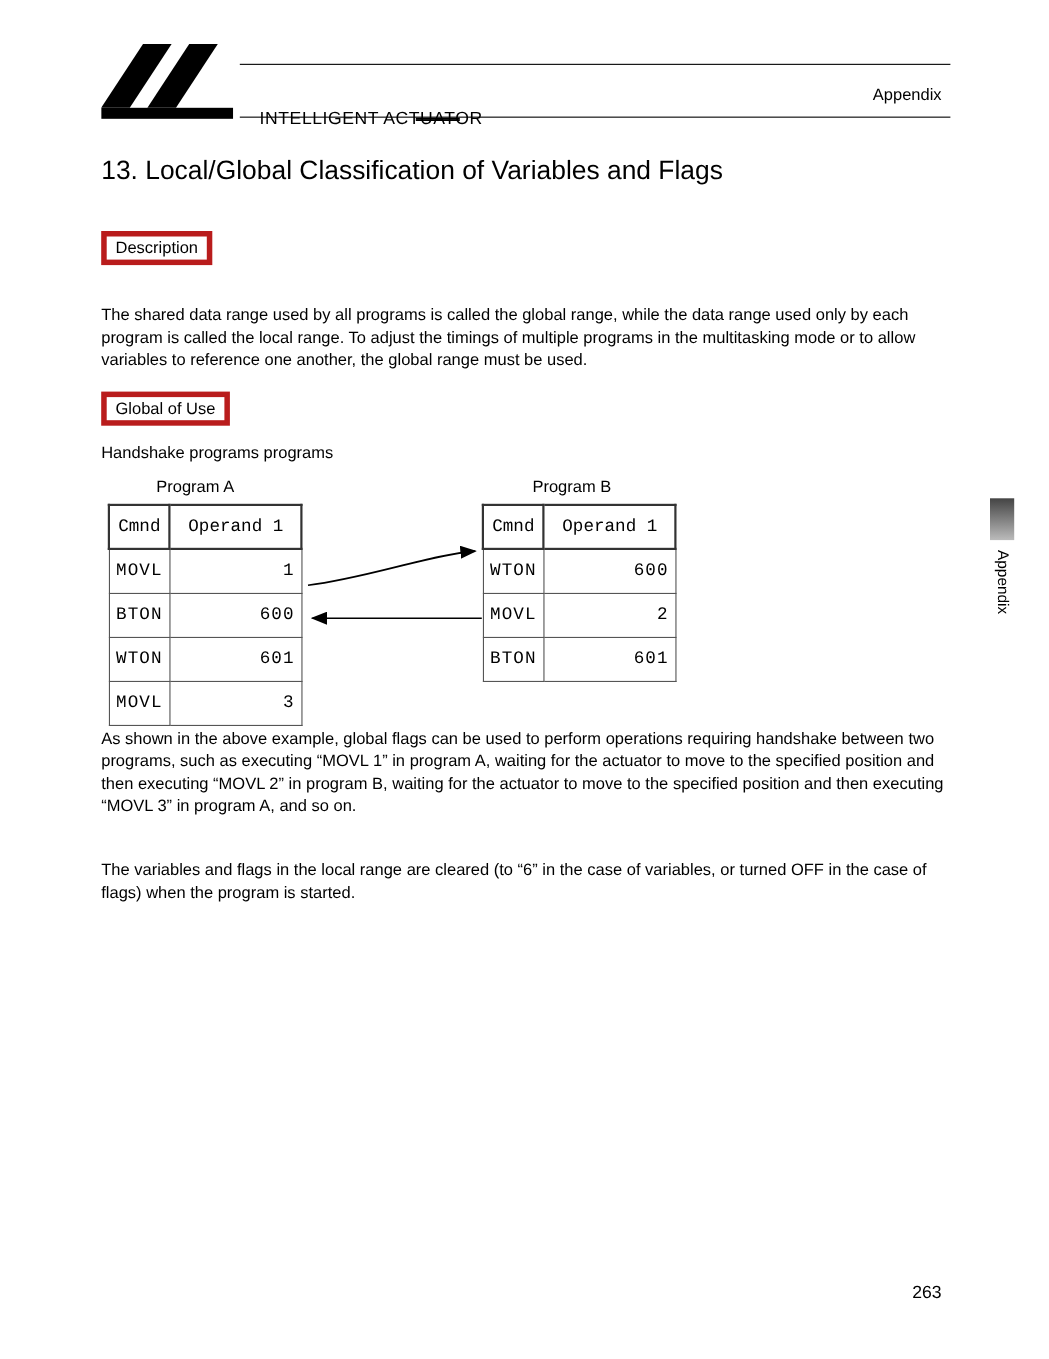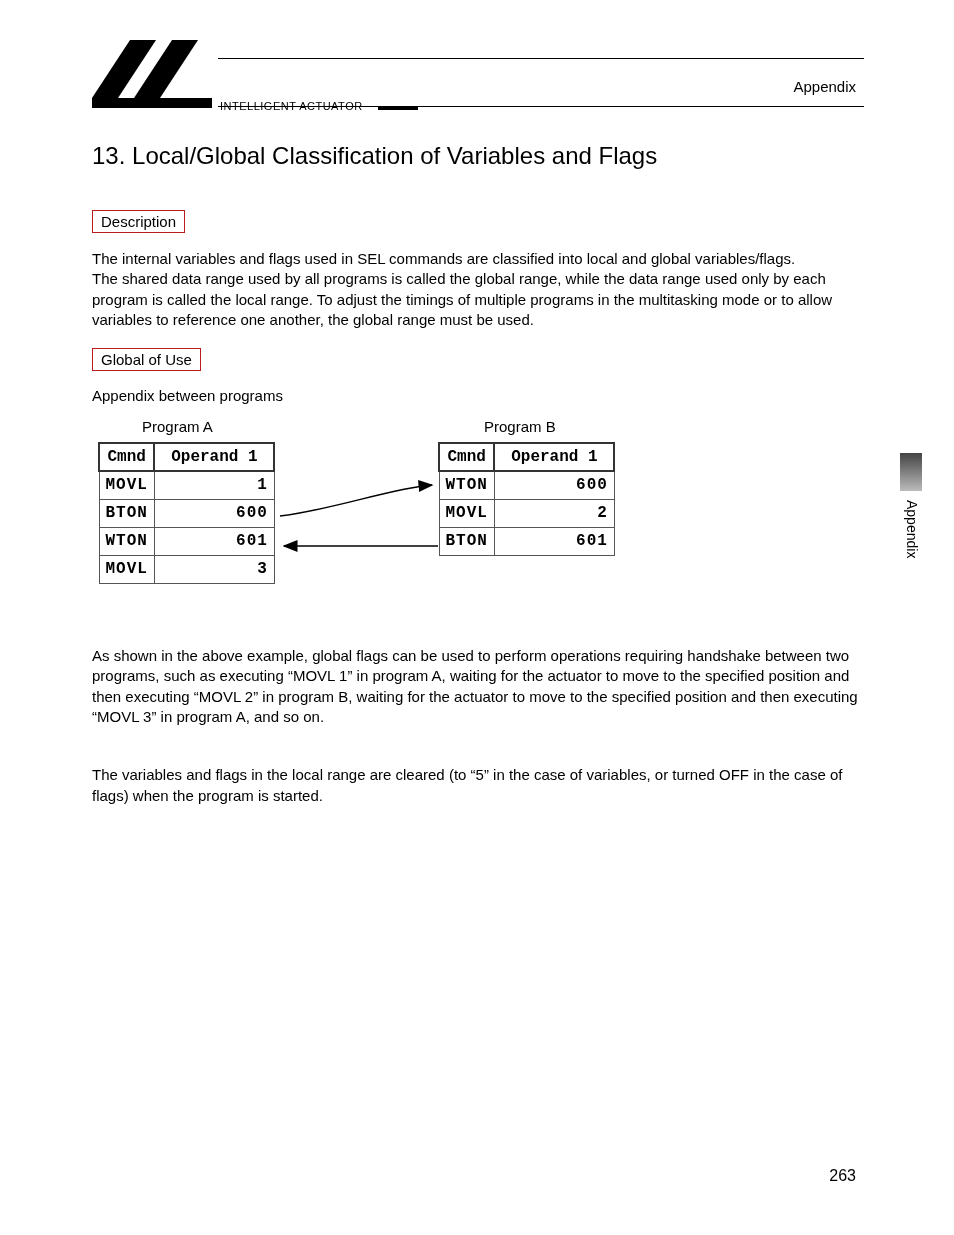--- a/index.html
+++ b/index.html
@@ -26,43 +26,43 @@
     top: 78px; right: 98px;
     font-size: 15px;
   }
   .logo {
     position: absolute;
     top: 40px; left: 92px;
     width: 120px; height: 70px;
   }
   .intelligent {
     position: absolute;
-    top: 100px; left: 220px;
-    font-size: 11px;
+    top: 100px; left: 236px;
+    font-size: 16px;
     letter-spacing: 0.5px;
   }
   .intelligent-line {
     position: absolute;
     top: 107px; left: 378px; width: 40px;
     border-top: 2px solid #000;
     border-bottom: 1px solid #000;
     height: 3px;
   }
   .content {
     position: absolute;
     top: 142px; left: 92px; right: 90px;
   }
   h1 {
     font-size: 24px;
     font-weight: normal;
     margin-bottom: 40px;
   }
   .box-label {
     display: inline-block;
-    border: 1px solid #b91c1c;
+    border: 5px solid #b91c1c;
     padding: 2px 8px;
     font-size: 15px;
     margin-bottom: 16px;
   }
   .para {
     font-size: 15px;
     line-height: 1.35;
     margin-bottom: 18px;
   }
   .handshake {
@@ -80,23 +80,23 @@
   }
   .table {
     position: absolute;
     border-collapse: collapse;
   }
   .table td, .table th {
     border: 1px solid #555;
     border-top: 1px solid #888;
     font-family: "Courier New", monospace;
     font-size: 16px;
-    font-weight: bold;
+    font-weight: normal;
     padding: 3px 6px;
-    height: 28px;
+    height: 40px;
   }
   .table th {
     text-align: center;
     background: #fff;
     border: 2px solid #333;
   }
   .table td.cmd { width: 50px; text-align: left; letter-spacing: 1px;}
   .table td.op  { width: 120px; text-align: right; letter-spacing: 1px;}
   .table th.cmd { width: 50px; }
   .table th.op  { width: 120px; }
@@ -138,27 +138,27 @@
 
 <div class="intelligent">INTELLIGENT ACTUATOR</div>
 <div class="intelligent-line"></div>
 
 <div class="content">
   <h1>13.  Local/Global Classification of Variables and Flags</h1>
 
   <div class="box-label">Description</div>
 
   <p class="para">
-    <span>The internal variables and flags used in SEL commands are classified into local and global variables/flags.</span><br>
+    <br>
     <span>The shared data range used by all programs is called the global range, while the data range used only by each program is called the local range. To adjust the timings of multiple programs in the multitasking mode or to allow variables to reference one another, the global range must be used.</span>
   </p>
 
   <div class="box-label">Global of Use</div>
 
-  <p class="handshake">Appendix between programs</p>
+  <p class="handshake">Handshake programs programs</p>
 
   <div class="diagram">
     <div class="prog-label" style="left:50px; top:0;">Program A</div>
     <div class="prog-label" style="left:392px; top:0;">Program B</div>
 
     <table class="table" style="left:6px; top:24px;">
       <tbody>
           <tr>
         <th class="cmd">Cmnd</th>
         <th class="op">Operand 1</th>
@@ -210,20 +210,20 @@
         </marker>
       </defs>
       <path d="M 188 98 C 240 92, 300 70, 340 67" stroke="#000" fill="none" stroke-width="1.5" marker-end="url(#ah)"></path>
       <path d="M 346 128 L 192 128" stroke="#000" fill="none" stroke-width="1.5" marker-end="url(#ah)"></path>
     </svg>
   </div>
 
   <p class="para">As shown in the above example, global flags can be used to perform operations requiring handshake between two programs, such as executing “MOVL 1” in program A, waiting for the actuator to move to the specified position and then executing “MOVL 2” in program B, waiting for the actuator to move to the specified position and then executing “MOVL 3” in program A, and so on.</p>
   <p class="para">
     <br>
-    <span>The variables and flags in the local range are cleared (to “5” in the case of variables, or turned OFF in the case of flags) when the program is started.</span>
+    <span>The variables and flags in the local range are cleared (to “6” in the case of variables, or turned OFF in the case of flags) when the program is started.</span>
   </p>
 </div>
 
 <div class="side-tab"></div>
 <div class="side-text">Appendix</div>
 
 <div class="page-num">263</div>
 
 </body></html>

